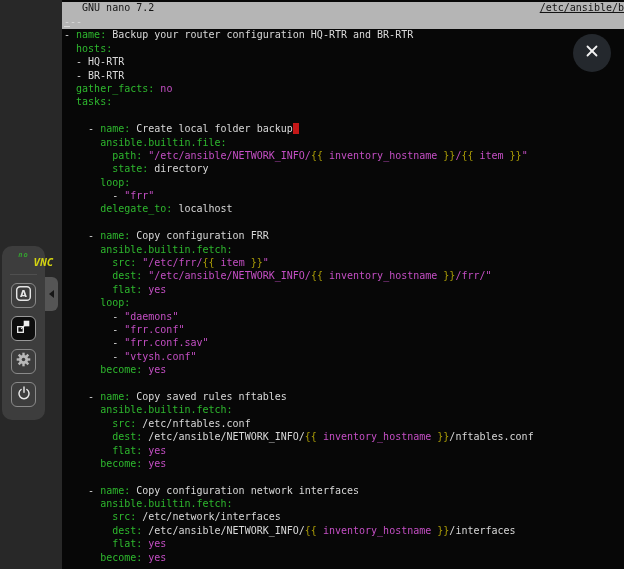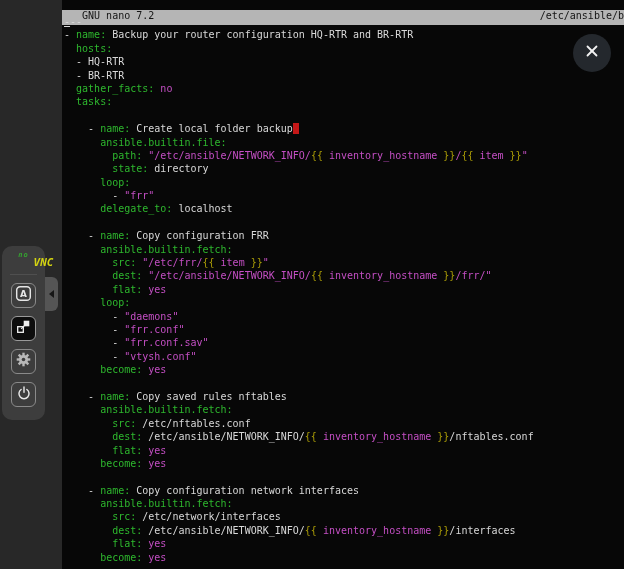--- a/index.html
+++ b/index.html
@@ -8,25 +8,25 @@
     --t-term_bg:#070707; --t-strip_bg:#282828; --t-panel_bg:#3d3d3d;
     --t-logo_green:#35a330; --t-logo_yellow:#d4d411; --t-button_fg:#e6e6e6; --t-close_bg:#24282d;
   }
   *{box-sizing:border-box; margin:0; padding:0;}
   html,body{width:624px;height:569px;overflow:hidden;background:#000;}
   body{position:relative;font-family:"DejaVu Sans Mono","Liberation Mono",monospace;}
 
   .left-strip{position:absolute;left:0;top:0;width:62px;height:569px;background:var(--t-strip_bg);}
 
   .terminal{position:absolute;left:62px;top:0;right:0;bottom:0;background:var(--t-term_bg);}
-  .titlebar{position:absolute;left:0;top:10px;right:0;height:15px;background:var(--t-titlebar_bg);
+  .titlebar{position:absolute;left:0;top:2px;right:0;height:27px;background:var(--t-titlebar_bg);
     color:var(--t-titlebar_fg);font-size:10px;line-height:12px;display:flex;justify-content:space-between;
     white-space:pre;overflow:hidden;}
   .titlebar .tl{padding-left:8px;}
-  .titlebar .tr{text-align:left;}
+  .titlebar .tr{text-align:left;text-decoration:underline;}
 
   .code{position:absolute;left:2px;top:15px;right:0;bottom:0;font-size:10px;line-height:13.4px;
     white-space:pre;overflow:hidden;color:var(--t-white);}
   .line{height:13.4px;}
   .sw{color:var(--t-white);}
   .sk{color:var(--t-green);}
   .ss{color:var(--t-magenta);}
   .sj{color:var(--t-yellow);}
   .swu{color:var(--t-white);text-decoration:underline;}
   .scur{background:var(--t-cursor);color:var(--t-cursor);}

